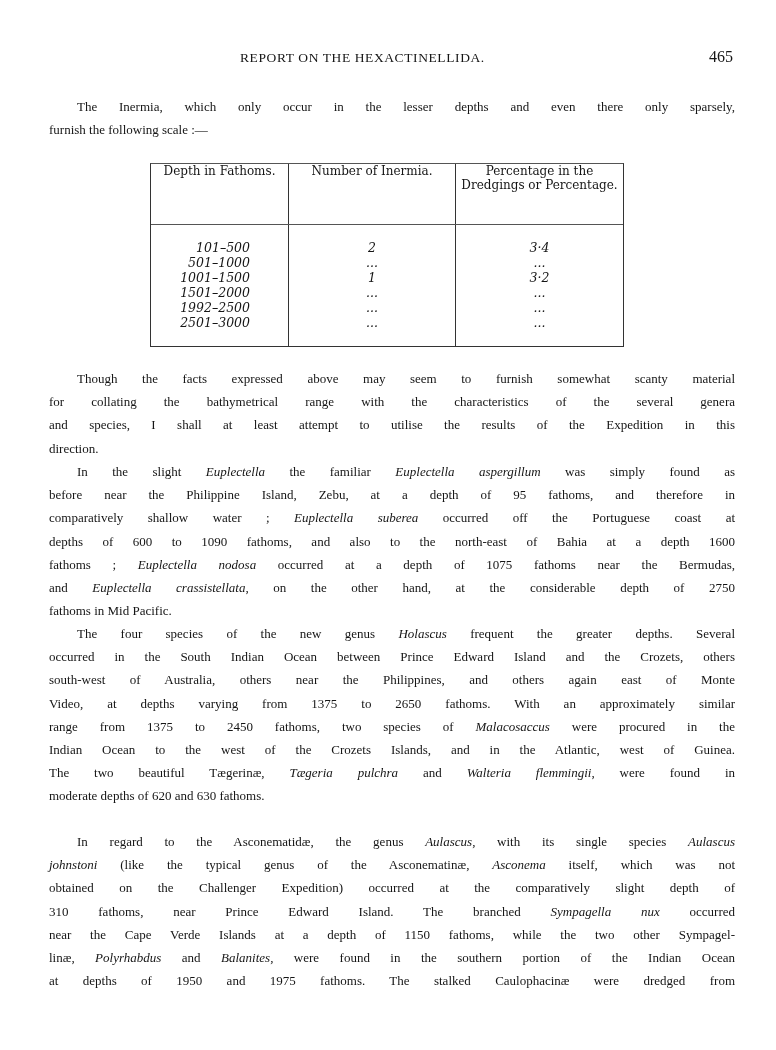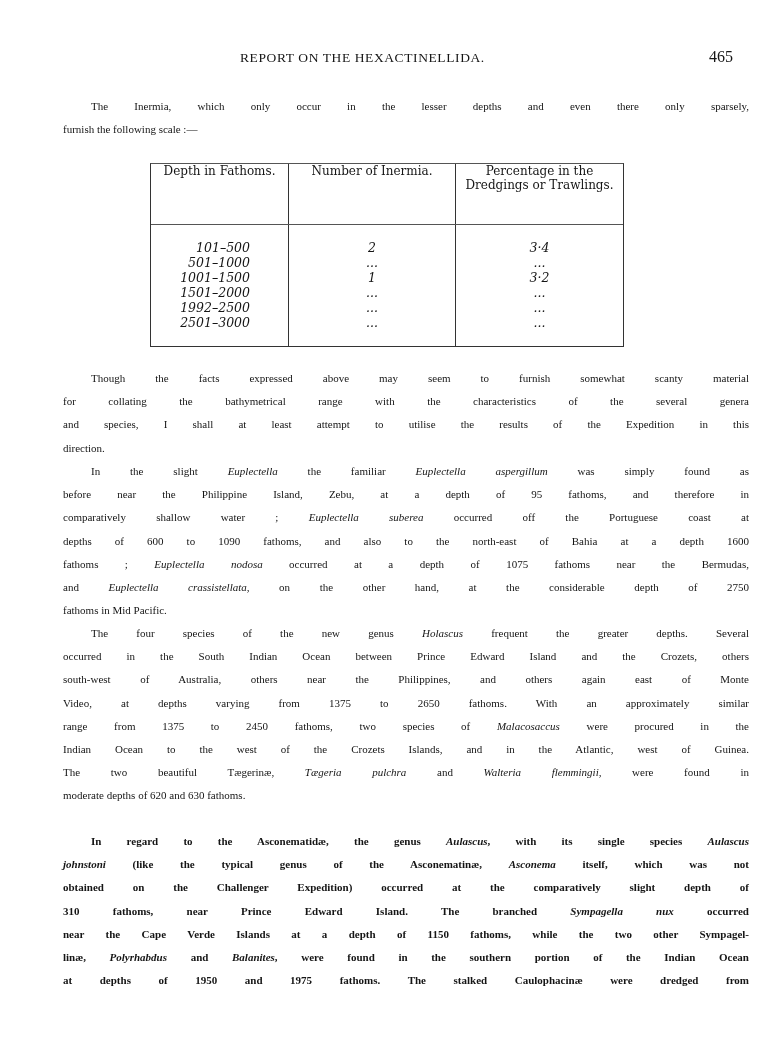--- a/index.html
+++ b/index.html
@@ -42,24 +42,23 @@
       right: 43px;
       top: -2px;
       font-family: "Liberation Serif", serif;
       font-size: 16px;
     }
     .body-text {
       position: absolute;
       left: 49px;
       width: 686px;
       font-family: "Liberation Serif", serif;
-      font-size: 11px;
+      font-size: 13px;
       line-height: 23.2px;
       text-align: justify;
-      margin-left: 14px;
     }
     .body-text .line {
       display: block;
       text-align: justify;
       text-align-last: justify;
       white-space: nowrap;
       height: 23.2px;
     }
     .body-text .line.last {
       text-align-last: left;
@@ -148,21 +147,21 @@
 
     <div class="th" style="left:0; width:137px;">
       <span>Depth in Fathoms.</span>
     </div>
     <div class="th" style="left:138px; width:166px;">
       <span>Number of Inermia.</span>
     </div>
     <div class="th" style="left:305px; width:167px;">
       <span>
         <span style="display:block">Percentage in the</span>
-        <span style="display:block">Dredgings or Trawlings.</span>
+        <span style="display:block">Dredgings or Percentage.</span>
       </span>
     </div>
 
     <div class="col-body depth" style="left:0; width:137px;">
       <span class="cell">101–500</span>
       <span class="cell">501–1000</span>
       <span class="cell">1001–1500</span>
       <span class="cell">1501–2000</span>
       <span class="cell">1992–2500</span>
       <span class="cell">2501–3000</span>
@@ -206,21 +205,21 @@
     <span class="line indent"><span>The four species of the new genus </span><i>Holascus</i><span> frequent the greater depths.   Several</span></span>
     <span class="line">occurred in the South Indian Ocean between Prince Edward Island and the Crozets, others</span>
     <span class="line">south-west of Australia, others near the Philippines, and others again east of Monte</span>
     <span class="line">Video, at depths varying from 1375 to 2650 fathoms.   With an approximately similar</span>
     <span class="line"><span>range from 1375 to 2450 fathoms, two species of </span><i>Malacosaccus</i><span> were procured in the</span></span>
     <span class="line">Indian Ocean to the west of the Crozets Islands, and in the Atlantic, west of Guinea.</span>
     <span class="line"><span>The two beautiful Tægerinæ, </span><i>Tægeria pulchra</i><span> and </span><i>Walteria flemmingii</i><span>, were found in</span></span>
     <span class="line last">moderate depths of 620 and 630 fathoms.</span>
   </div>
 
-  <div class="body-text" style="top:822px;font-weight:bold;">
+  <div class="body-text" style="top:822px;">
     <span class="line indent"><span>In regard to the Asconematidæ, the genus </span><i>Aulascus</i><span>, with its single species </span><i>Aulascus</i></span>
     <span class="line"><i>johnstoni</i><span> (like the typical genus of the Asconematinæ, </span><i>Asconema</i><span> itself, which was not</span></span>
     <span class="line">obtained on the Challenger Expedition) occurred at the comparatively slight depth of</span>
     <span class="line"><span>310 fathoms, near Prince Edward Island.  The branched </span><i>Sympagella nux</i><span> occurred</span></span>
     <span class="line">near the Cape Verde Islands at a depth of 1150 fathoms, while the two other Sympagel-</span>
     <span class="line"><span>linæ, </span><i>Polyrhabdus</i><span> and </span><i>Balanites</i><span>, were found in the southern portion of the Indian Ocean</span></span>
     <span class="line">at depths of 1950 and 1975 fathoms.   The stalked Caulophacinæ were dredged from</span>
   </div>
 
 </div>

